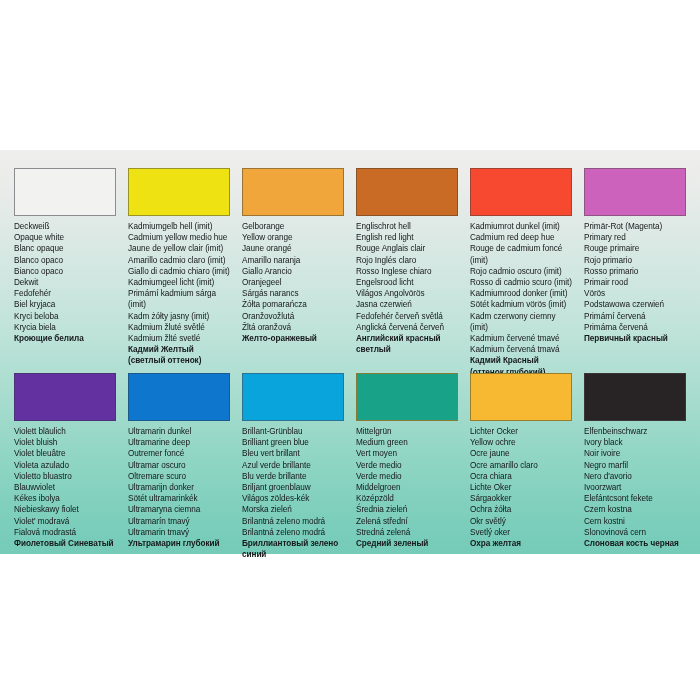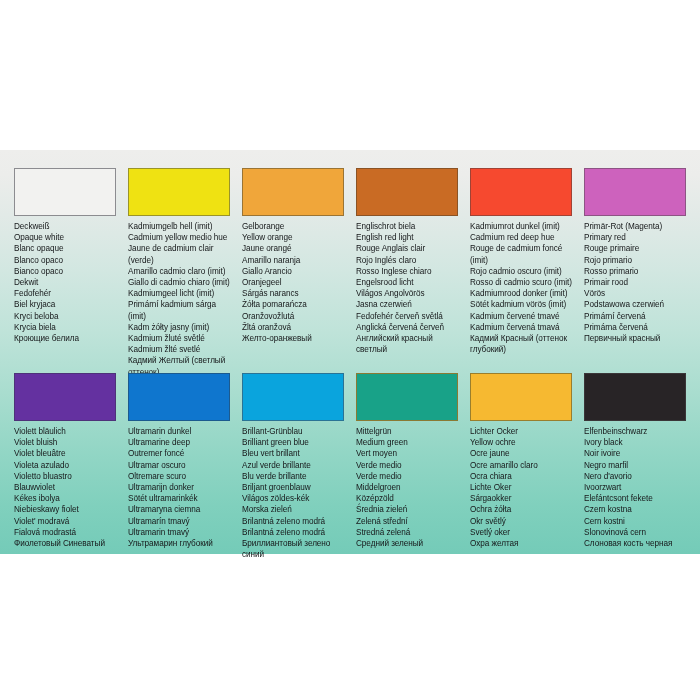--- a/index.html
+++ b/index.html
@@ -75,21 +75,21 @@
 
   .names li {
     font-size: 8.2px;
     line-height: 11.2px;
     color: #16181a;
     letter-spacing: -0.05px;
     white-space: normal;
   }
 
   .names li.bold {
-    font-weight: normal;
+    font-weight: bold;
   }
 </style>
 </head>
 <body>
 
 <div id="page">
   <div id="chart-card">
     <div class="swatch-grid">
         <div class="color-cell">
           <div class="swatch" style="background: rgb(242, 242, 240); border-color: rgb(140, 140, 144);"></div>
@@ -105,21 +105,21 @@
             <li>Kryci beloba</li>
             <li>Krycia biela</li>
             <li class="bold">Кроющие белила</li>
           </ul>
         </div>
         <div class="color-cell">
           <div class="swatch" style="background: rgb(239, 226, 18); border-color: rgb(154, 148, 40);"></div>
           <ul class="names">
             <li>Kadmiumgelb hell (imit)</li>
             <li>Cadmium yellow medio hue</li>
-            <li>Jaune de cadmium clair (verde)</li>
+            <li>Jaune de yellow clair (imit)</li>
             <li>Amarillo cadmio claro (imit)</li>
             <li>Giallo di cadmio chiaro (imit)</li>
             <li>Kadmiumgeel licht (imit)</li>
             <li>Primární kadmium sárga (imit)</li>
             <li>Kadm żółty jasny (imit)</li>
             <li>Kadmium žluté světlé</li>
             <li>Kadmium žlté svetlé</li>
             <li class="bold">Кадмий Желтый (светлый оттенок)</li>
           </ul>
         </div>
@@ -135,21 +135,21 @@
             <li>Sárgás narancs</li>
             <li>Żółta pomarańcza</li>
             <li>Oranžovožlutá</li>
             <li>Žltá oranžová</li>
             <li class="bold">Желто-оранжевый</li>
           </ul>
         </div>
         <div class="color-cell">
           <div class="swatch" style="background: rgb(201, 107, 36); border-color: rgb(138, 83, 37);"></div>
           <ul class="names">
-            <li>Englischrot biela</li>
+            <li>Englischrot hell</li>
             <li>English red light</li>
             <li>Rouge Anglais clair</li>
             <li>Rojo Inglés claro</li>
             <li>Rosso Inglese chiaro</li>
             <li>Engelsrood licht</li>
             <li>Világos Angolvörös</li>
             <li>Jasna czerwień</li>
             <li>Fedofehér červeň světlá</li>
             <li>Anglická červená červeň</li>
             <li class="bold">Английский красный светлый</li>
@@ -158,20 +158,21 @@
         <div class="color-cell">
           <div class="swatch" style="background: rgb(246, 73, 47); border-color: rgb(160, 67, 53);"></div>
           <ul class="names">
             <li>Kadmiumrot dunkel (imit)</li>
             <li>Cadmium red deep hue</li>
             <li>Rouge de cadmium foncé (imit)</li>
             <li>Rojo cadmio oscuro (imit)</li>
             <li>Rosso di cadmio scuro (imit)</li>
             <li>Kadmiumrood donker (imit)</li>
             <li>Sötét kadmium vörös (imit)</li>
+            <li>Kadm czerwony ciemny (imit)</li>
             <li>Kadmium červené tmavé</li>
             <li>Kadmium červená tmavá</li>
             <li class="bold">Кадмий Красный (оттенок глубокий)</li>
           </ul>
         </div>
         <div class="color-cell">
           <div class="swatch" style="background: rgb(205, 98, 189); border-color: rgb(141, 84, 132);"></div>
           <ul class="names">
             <li>Primär-Rot (Magenta)</li>
             <li>Primary red</li>

